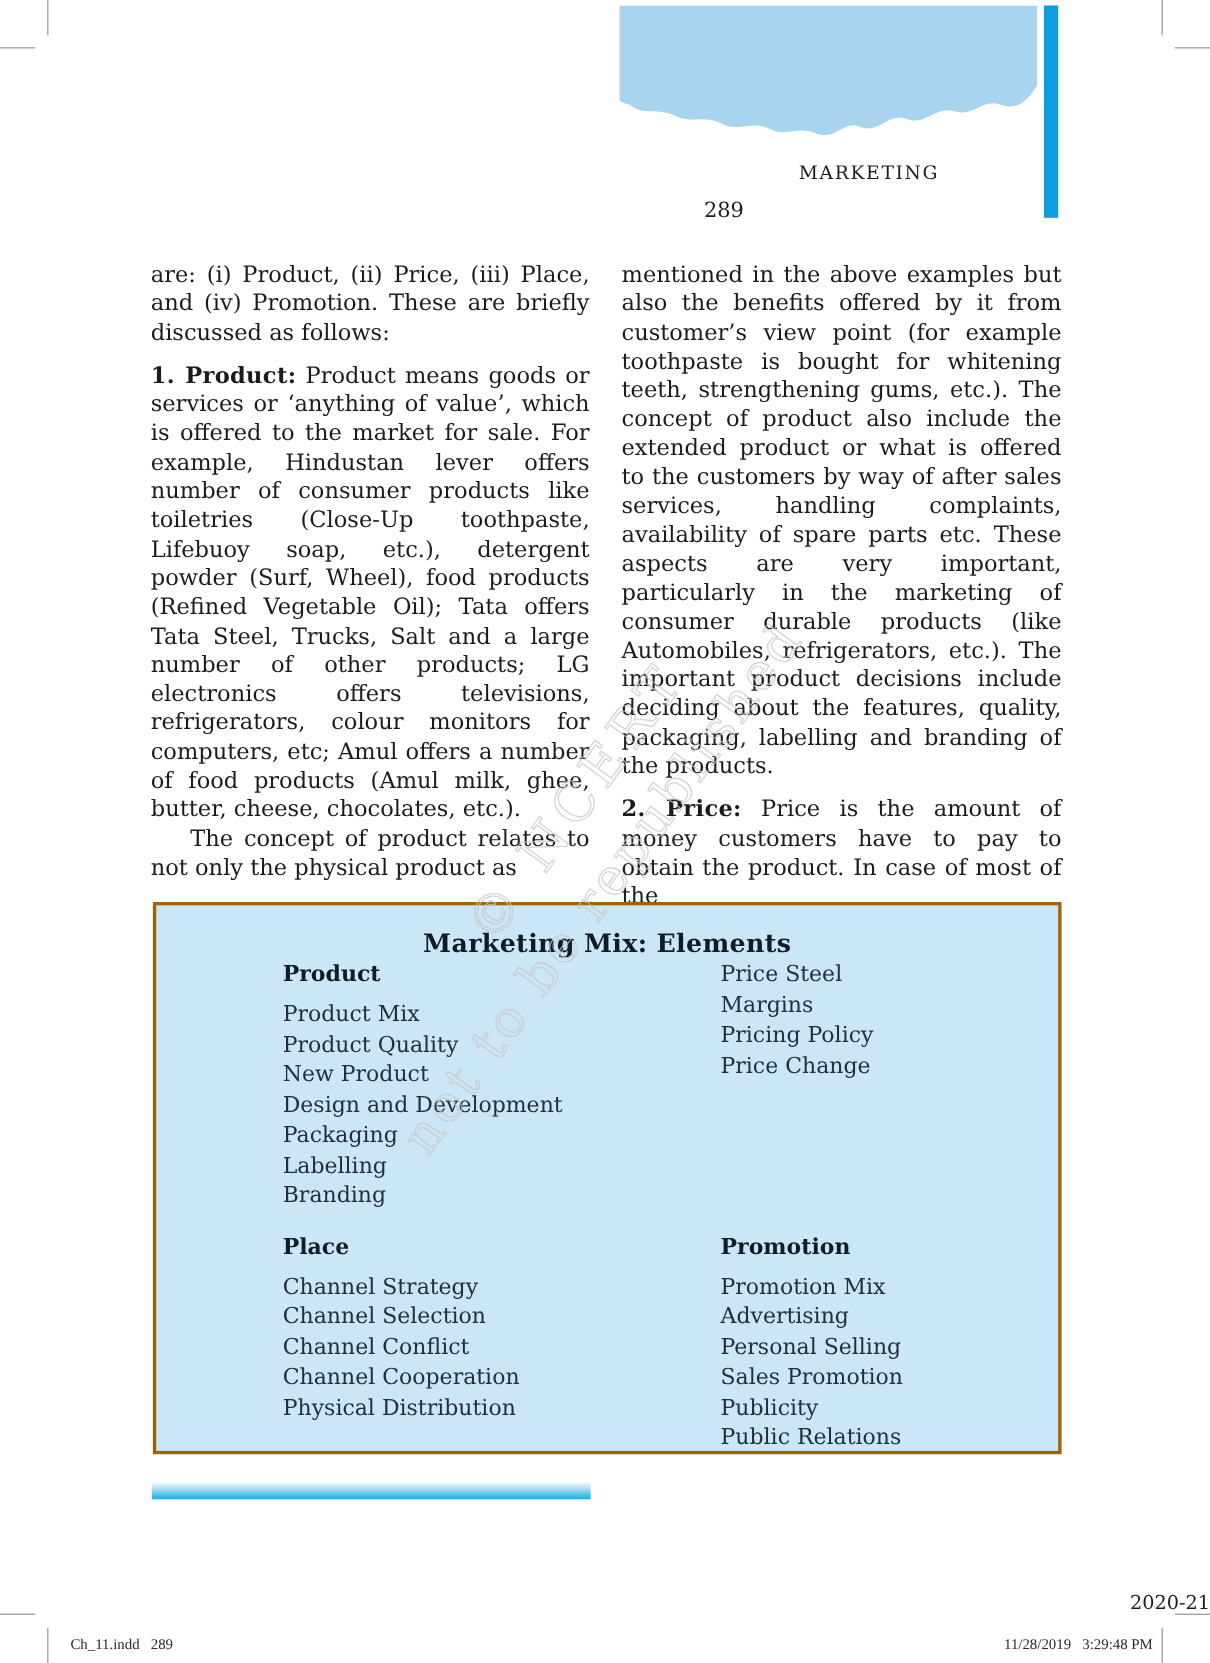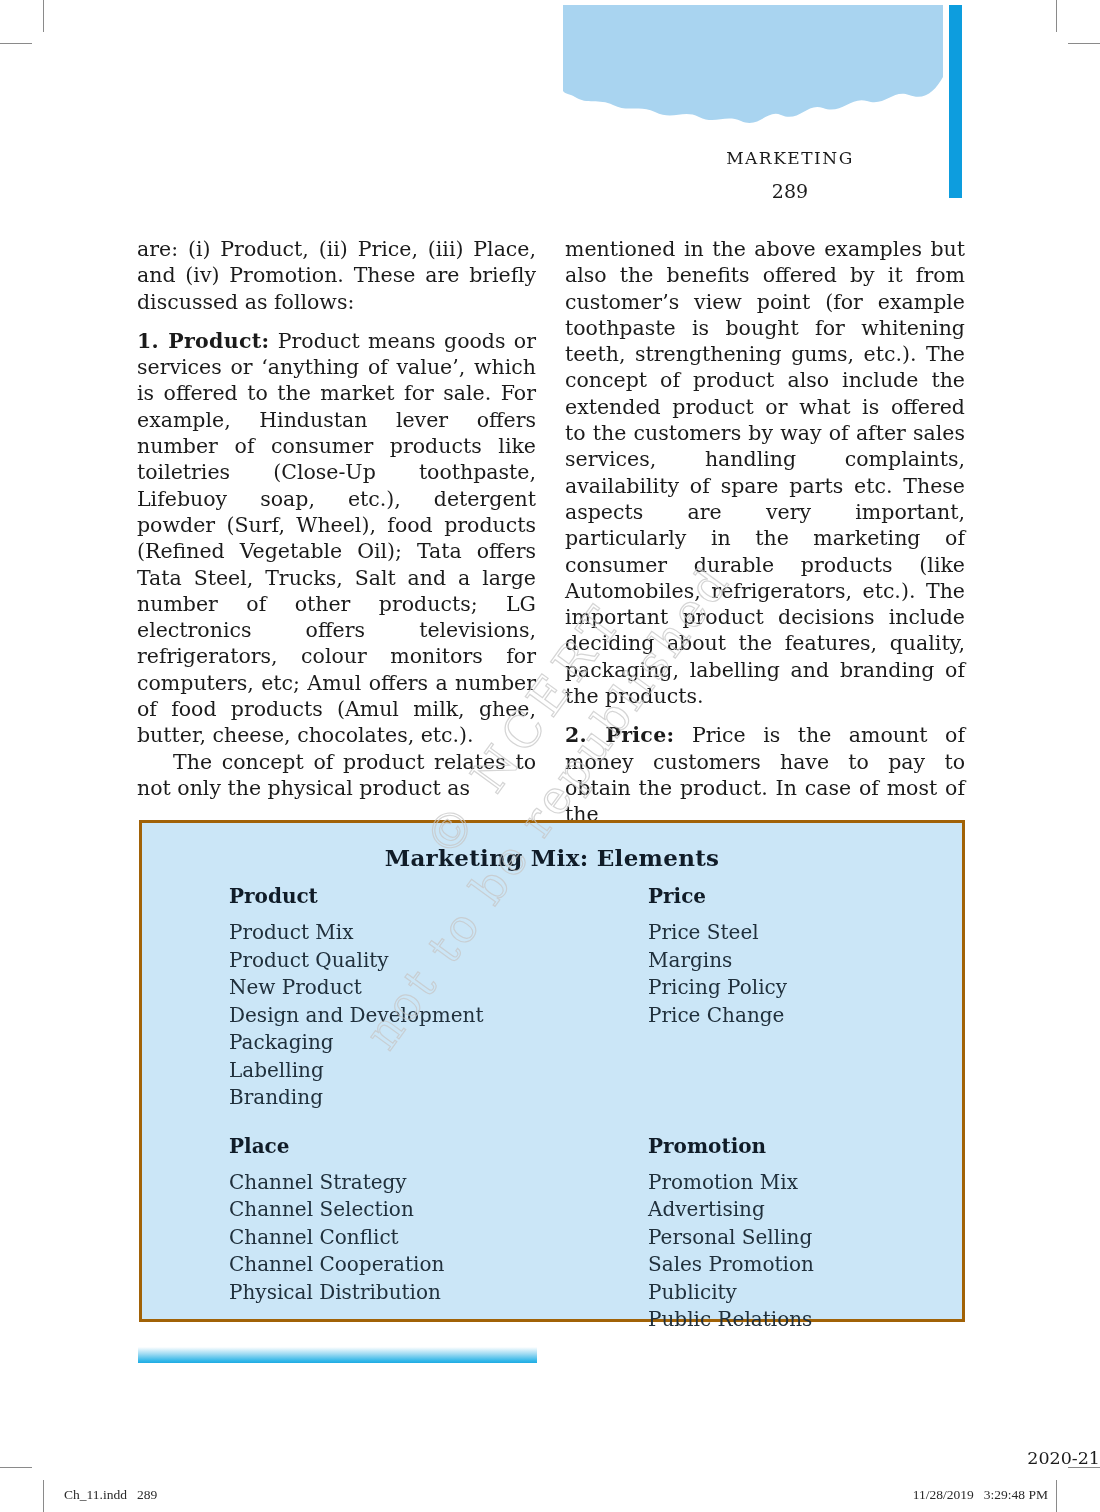--- a/index.html
+++ b/index.html
@@ -14,21 +14,21 @@
   .crop.h{height:1px;width:32px;}
 
   
   .torn-wrap{position:absolute;left:563px;top:5px;width:380px;height:130px;}
   .side-bar{position:absolute;left:949px;top:5px;width:13px;height:193px;background:#0d9dde;}
   .running-head{
     position:absolute;right:160px;top:148px;width:300px;text-align:center;
     font-size:17px;letter-spacing:1.5px;color:#1b1b1b;
   }
   .page-number{
-    position:absolute;right:160px;top:180px;width:300px;text-align:center;
+    position:absolute;right:160px;top:180px;width:300px;text-align:left;
     font-size:19px;color:#1b1b1b;
   }
 
   
   .wm{
     position:absolute;white-space:nowrap;pointer-events:none;z-index:6;
     color:transparent;-webkit-text-stroke:1.2px #c7c7c7;
     font-family:"DejaVu Serif", serif;transform-origin:left center;
     transform:rotate(-54deg);opacity:.75;
   }
@@ -48,21 +48,21 @@
   .mix-box{
     position:absolute;left:139px;top:820px;width:826px;height:502px;
     background:#cbe6f7;border:3px solid #a16207;box-sizing:border-box;z-index:2;
   }
   .box-title{
     margin-top:21px;text-align:center;font-weight:bold;font-size:23px;
     color:#101c28;letter-spacing:.3px;
   }
   .box-grid{
     display:grid;grid-template-columns:398px auto;
-    padding-left:87px;margin-top:12px;row-gap:19px;gap:21px;
+    padding-left:115px;margin-top:1px;row-gap:19px;
   }
   .group-heading{font-weight:bold;font-size:20px;color:#101c28;line-height:27px;margin-bottom:9px;}
   .group-item{font-size:20px;line-height:27.5px;color:#20303c;}
 
   
   .gradient-bar{
     position:absolute;left:138px;top:1347px;width:399px;height:16px;
     background:linear-gradient(180deg,#ffffff 0%,#9cd9f2 45%,#35b8e9 85%,#1fabe2 100%);
   }
   .year{position:absolute;left:0;top:1448px;width:1100px;text-align:right;font-size:17.5px;color:#1b1b1b;}
@@ -131,21 +131,20 @@
             <div class="group-item">Product Mix</div>
             <div class="group-item">Product Quality</div>
             <div class="group-item">New Product</div>
             <div class="group-item">Design and Development</div>
             <div class="group-item">Packaging</div>
             <div class="group-item">Labelling</div>
             <div class="group-item">Branding</div>
           </div>
       </div>
       <div class="group">
-        <div class="group-heading">Price</div>
         <div class="group-items">
             <div class="group-item">Price Steel</div>
             <div class="group-item">Margins</div>
             <div class="group-item">Pricing Policy</div>
             <div class="group-item">Price Change</div>
           </div>
       </div>
       <div class="group">
         <div class="group-heading">Place</div>
         <div class="group-items">

